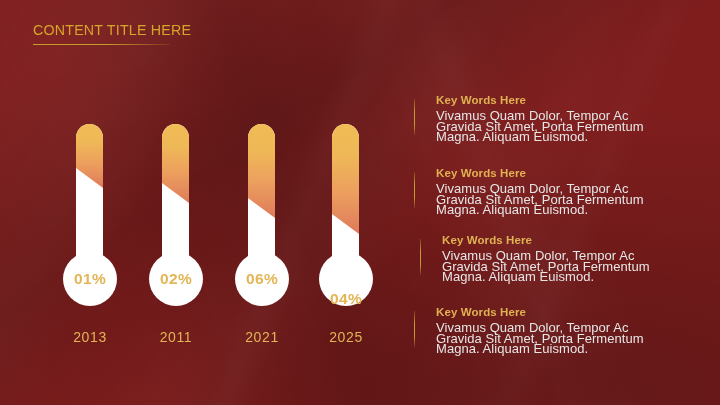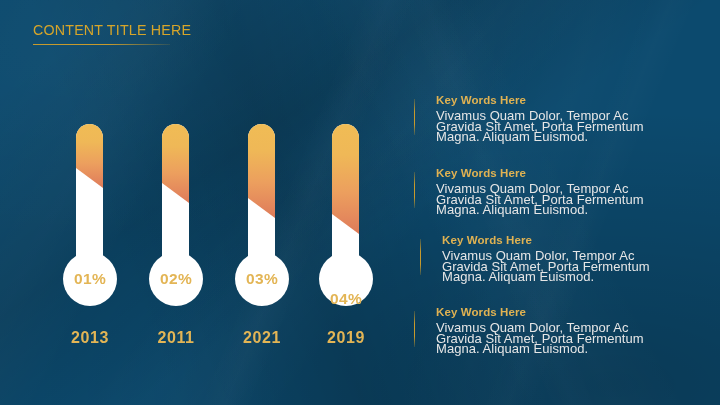--- a/index.html
+++ b/index.html
@@ -5,21 +5,21 @@
   html, body {
     margin: 0;
     padding: 0;
     background: #000;
   }
   .slide {
     position: relative;
     width: 720px;
     height: 405px;
     overflow: hidden;
-    background: #0c4a6e;
+    background: #7f1d1d;
     font-family: "Liberation Sans", sans-serif;
   }
   
   .tex {
     position: absolute;
     inset: 0;
     pointer-events: none;
   }
   .tex.a {
     background:
@@ -121,22 +121,22 @@
     font-weight: 700;
     letter-spacing: 0.4px;
     line-height: 1;
   }
   .thermo .year {
     position: absolute;
     left: 0;
     width: 60px;
     text-align: center;
     color: #e3b555;
-    font-size: 16px;
-    font-weight: 700;
+    font-size: 14px;
+    font-weight: 400;
     letter-spacing: 0.6px;
   }
 
   
   .blocks {
     position: absolute;
     left: 410px;
     top: 0;
     width: 310px;
     height: 383px;
@@ -205,33 +205,33 @@
           <div class="pct">02%</div>
         </div>
         <div class="year" style="top: 313px;">2011</div>
       </div>
       <div class="thermo" style="left: 232px; top: 0px;">
         <div class="tube" style="top: 108px; height: 150px;">
           <div class="fill" style="height: 94px; clip-path: polygon(0px 0px, 100% 0px, 100% 100%, 0px calc(100% - 20px));"></div>
         </div>
         <div class="tube-link" style="top: 254px;"></div>
         <div class="bulb" style="top: 236px;">
-          <div class="pct">03%</div>
+          <div class="pct">06%</div>
         </div>
         <div class="year" style="top: 313px;">2021</div>
       </div>
       <div class="thermo" style="left: 316px; top: 0px;">
         <div class="tube" style="top: 108px; height: 150px;">
           <div class="fill" style="height: 110px; clip-path: polygon(0px 0px, 100% 0px, 100% 100%, 0px calc(100% - 20px));"></div>
         </div>
         <div class="tube-link" style="top: 254px;"></div>
         <div class="bulb" style="top: 236px; align-items: flex-end;">
           <div class="pct">04%</div>
         </div>
-        <div class="year" style="top: 313px;">2019</div>
+        <div class="year" style="top: 313px;">2025</div>
       </div>
     </div>
 
   <div class="blocks">
       <div class="block" style="top: 94px; left: 4px;">
         <div class="vrule"></div>
         <h3>Key Words Here</h3>
         <p>Vivamus Quam Dolor, Tempor Ac Gravida Sit Amet, Porta Fermentum Magna. Aliquam Euismod.</p>
       </div>
       <div class="block" style="top: 167px; left: 4px;">

